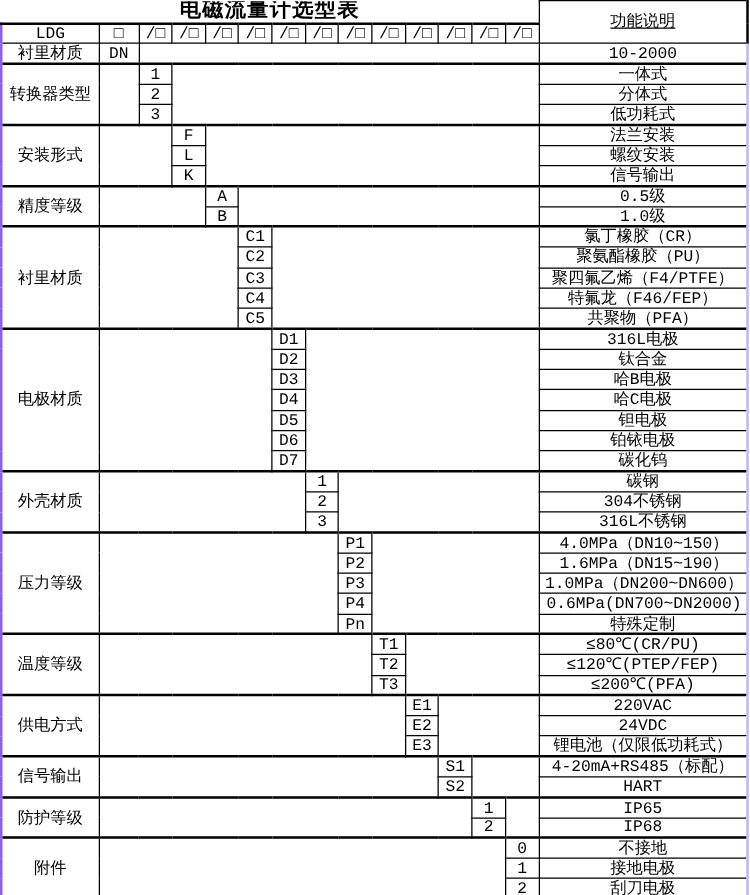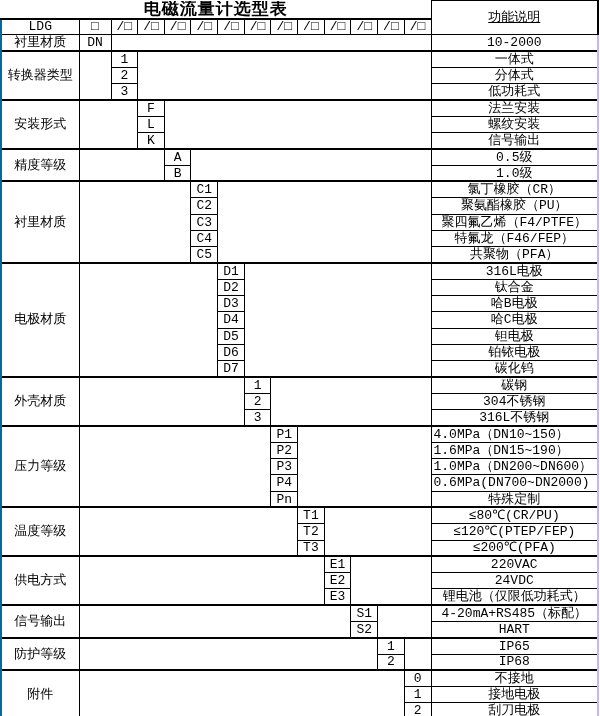--- a/index.html
+++ b/index.html
@@ -34,23 +34,23 @@
     font-weight: bold;
     font-size: 17px;
     letter-spacing: 1px;
   }
   td.desc-head {
     border: 1px solid #000;
     border-right: 2px solid #000;
     text-decoration: underline;
   }
   tr.group-start td { border-top: 2px solid #000; }
-  td.cat  { border-left: 2px solid #0369a1; }
+  td.cat  { border-left: 2px solid #8b5cf6; }
   td.desc { border-right: 2px solid #c4b5fd; }
-  td.desc.left { text-align: left; padding-left: 2px; }
+  td.desc.left { text-align: center; padding-left: 2px; }
   td.empty { background: #fff; }
   .bottom3 { border-bottom: 3px solid #000 !important; }
 </style>
 </head>
 <body>
 
 <table>
   <colgroup>
     <col style="width:78px">
     <col style="width:32px">

